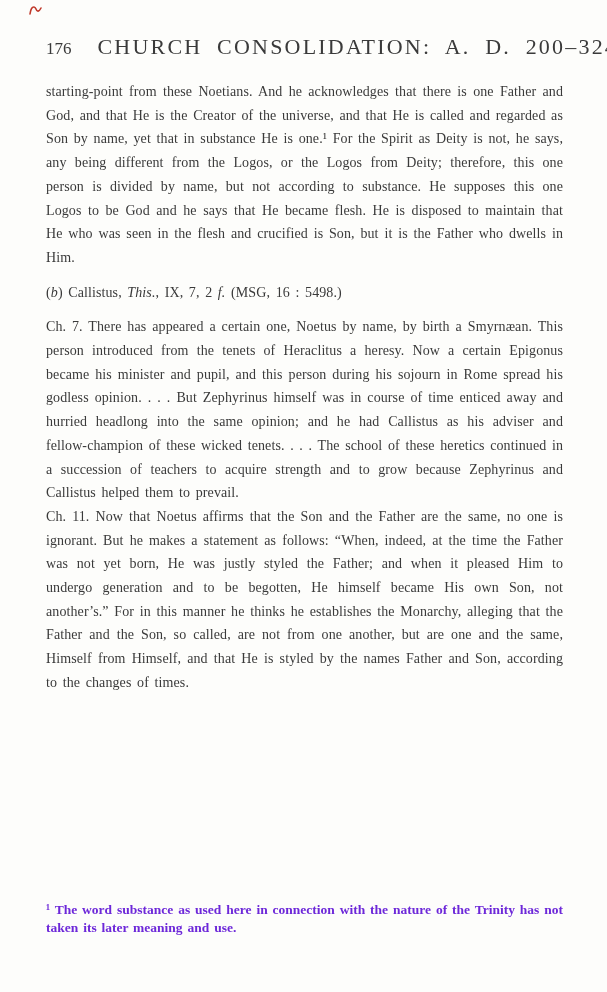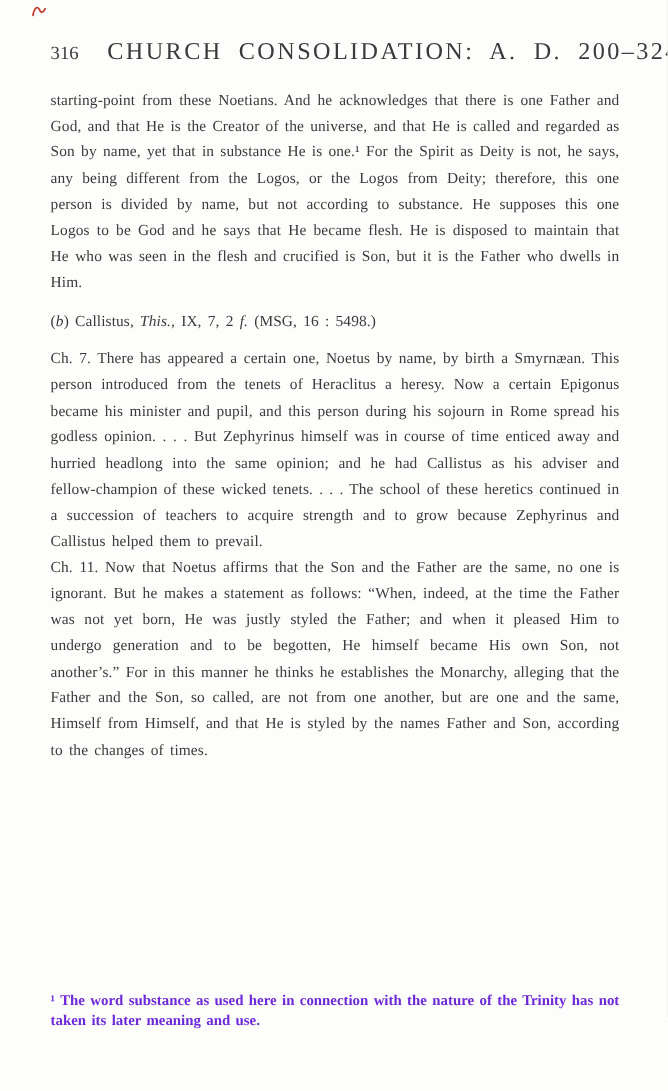--- a/index.html
+++ b/index.html
@@ -77,21 +77,21 @@
 </head>
 <body>
 
 <div class="page">
 
   <svg class="pen-mark" viewBox="0 0 18 14" xmlns="http://www.w3.org/2000/svg">
     <path d="M2 11 C3 4, 6 2, 8 6 C9 9, 11 9, 13 5" fill="none" stroke="#c0392b" stroke-width="1.6" stroke-linecap="round"></path>
   </svg>
 
   <header class="page-header">
-    <span class="page-number">316</span>
+    <span class="page-number">176</span>
     <span class="running-title">CHURCH CONSOLIDATION: A. D. 200–324</span>
   </header>
 
   <main class="body-text">
 
     <p class="para-gap">starting-point from these Noetians. And he acknowledges that there is one Father and God, and that He is the Creator of the universe, and that He is called and regarded as Son by name, yet that in substance He is one.¹ For the Spirit as Deity is not, he says, any being different from the Logos, or the Logos from Deity; therefore, this one person is divided by name, but not according to substance. He supposes this one Logos to be God and he says that He became flesh. He is disposed to maintain that He who was seen in the flesh and crucified is Son, but it is the Father who dwells in Him.</p>
 
     <p class="citation"><span>(</span><span class="italic">b</span><span>) Callistus, </span><span class="italic">This.</span><span>, IX, 7, 2 </span><span class="italic">f.</span><span> (MSG, 16 : 5498.)</span></p>
 
     <p>Ch. 7. There has appeared a certain one, Noetus by name, by birth a Smyrnæan. This person introduced from the tenets of Heraclitus a heresy. Now a certain Epigonus became his minister and pupil, and this person during his sojourn in Rome spread his godless opinion. . . . But Zephyrinus himself was in course of time enticed away and hurried headlong into the same opinion; and he had Callistus as his adviser and fellow-champion of these wicked tenets. . . . The school of these heretics continued in a succession of teachers to acquire strength and to grow because Zephyrinus and Callistus helped them to prevail.</p>

